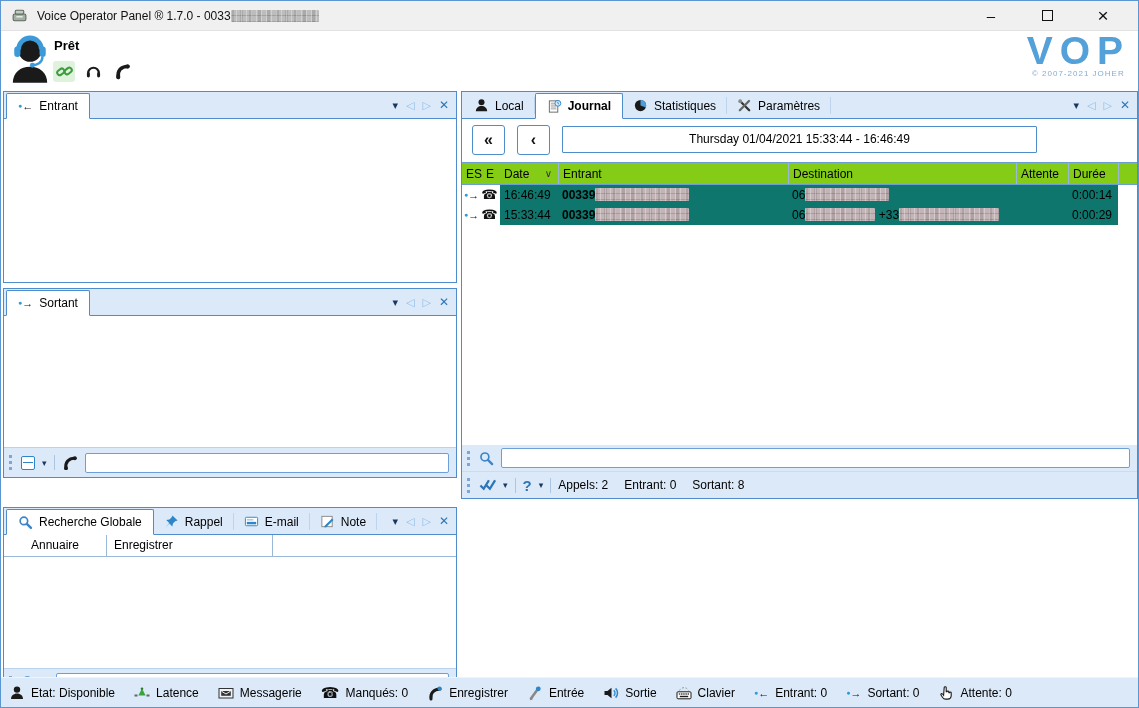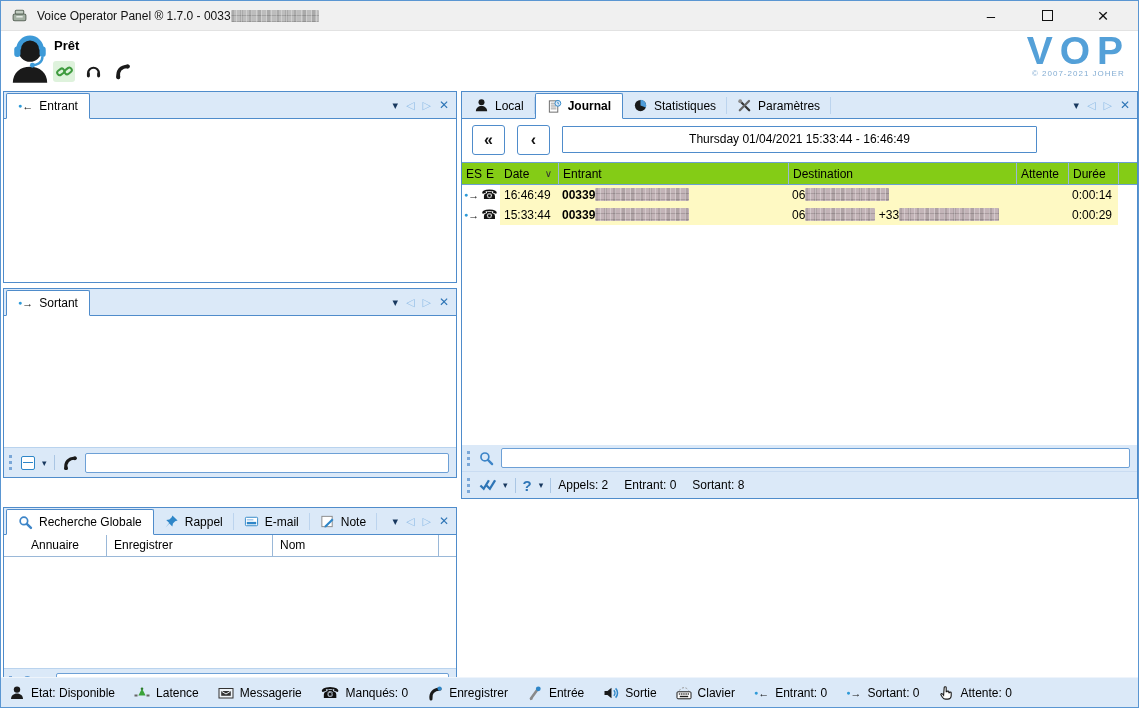--- a/index.html
+++ b/index.html
@@ -68,21 +68,21 @@
   .navbtn.b1{left:10px;}
   .navbtn.b2{left:55px;}
   .datebox{position:absolute;left:100px;top:7px;width:475px;height:27px;border:1px solid #4f8ccb;border-radius:1px;text-align:center;line-height:25px;font-size:12px;background:#fff;}
 
   .jgrid{display:grid;grid-template-columns:38px 58px 230px 228px 52px 50px 1fr;}
   .jheader{height:23px;line-height:22px;border-top:1px solid #6b9fd4;border-bottom:1px solid #6b9fd4;flex:0 0 auto;font-size:12px;background:#84cc16;}
   .jheader .hc{padding-left:4px;white-space:nowrap;overflow:hidden;display:flex;align-items:center;gap:4px;}
   .jheader .hc.sep{border-left:1px solid #9ab8d8;}
   .sort-ind{margin-left:auto;margin-right:6px;color:#333;font-size:10px;}
   .jrow{height:20px;line-height:20px;flex:0 0 auto;font-size:12px;}
-  .jrow>div{background:#fef9c3;white-space:nowrap;overflow:hidden;padding-left:4px;}
+  .jrow>div{background:#0f766e;white-space:nowrap;overflow:hidden;padding-left:4px;}
   .jrow .c-icons{background:#fff;display:flex;align-items:center;gap:2px;padding-left:2px;}
   .jrow .c-last{background:#fff;}
   .jrow .bold{font-weight:bold;}
   .dotarrow{white-space:nowrap;font-size:11px;}
   .dotarrow .dot{color:#2e9ad8;font-size:7px;vertical-align:2px;}
   .dotarrow .arr{color:#111;font-weight:bold;}
   .phone-glyph{font-size:13px;color:#111;}
   .redact{display:inline-block;height:13px;vertical-align:-2px;border-radius:1px;background-color:#c3b4b8;background-image:linear-gradient(90deg,rgba(255,255,255,.30) 1px,transparent 1px),linear-gradient(0deg,rgba(0,0,0,.14) 1px,transparent 1px),linear-gradient(90deg,rgba(0,0,0,.10) 3px,transparent 3px);background-size:5px 5px,5px 6px,9px 9px;}
   .titlebar .redact{background-color:#bdbdbd;height:12px;vertical-align:-1px;}
   .jspacer{flex:1 1 auto;background:#fff;}
@@ -234,21 +234,20 @@
       <div class="tabstrip-controls">
         <span class="ts-dd">▾</span>
         <span class="ts-arrow">◁</span>
         <span class="ts-arrow">▷</span>
         <span class="ts-close">✕</span>
       </div>
     </div>
     <div class="cols-head">
       <div class="col center">Annuaire</div>
       <div class="col">Enregistrer</div>
-      <div class="col">Nom</div>
       <div class="col"></div>
     </div>
     <div class="panel-content"></div>
     <div class="toolrow" style="height:29px">
       <span class="grip"></span>
       <svg viewBox="0 0 16 16" style="width:16px;height:16px">
           <circle cx="6.3" cy="6.3" r="4.2" fill="none" stroke="#3d85c8" stroke-width="1.8"></circle>
           <path d="M9.5 9.5 L14 14" stroke="#3d85c8" stroke-width="2.6" stroke-linecap="round"></path>
         </svg>
       <span class="dd-small">▾</span>

